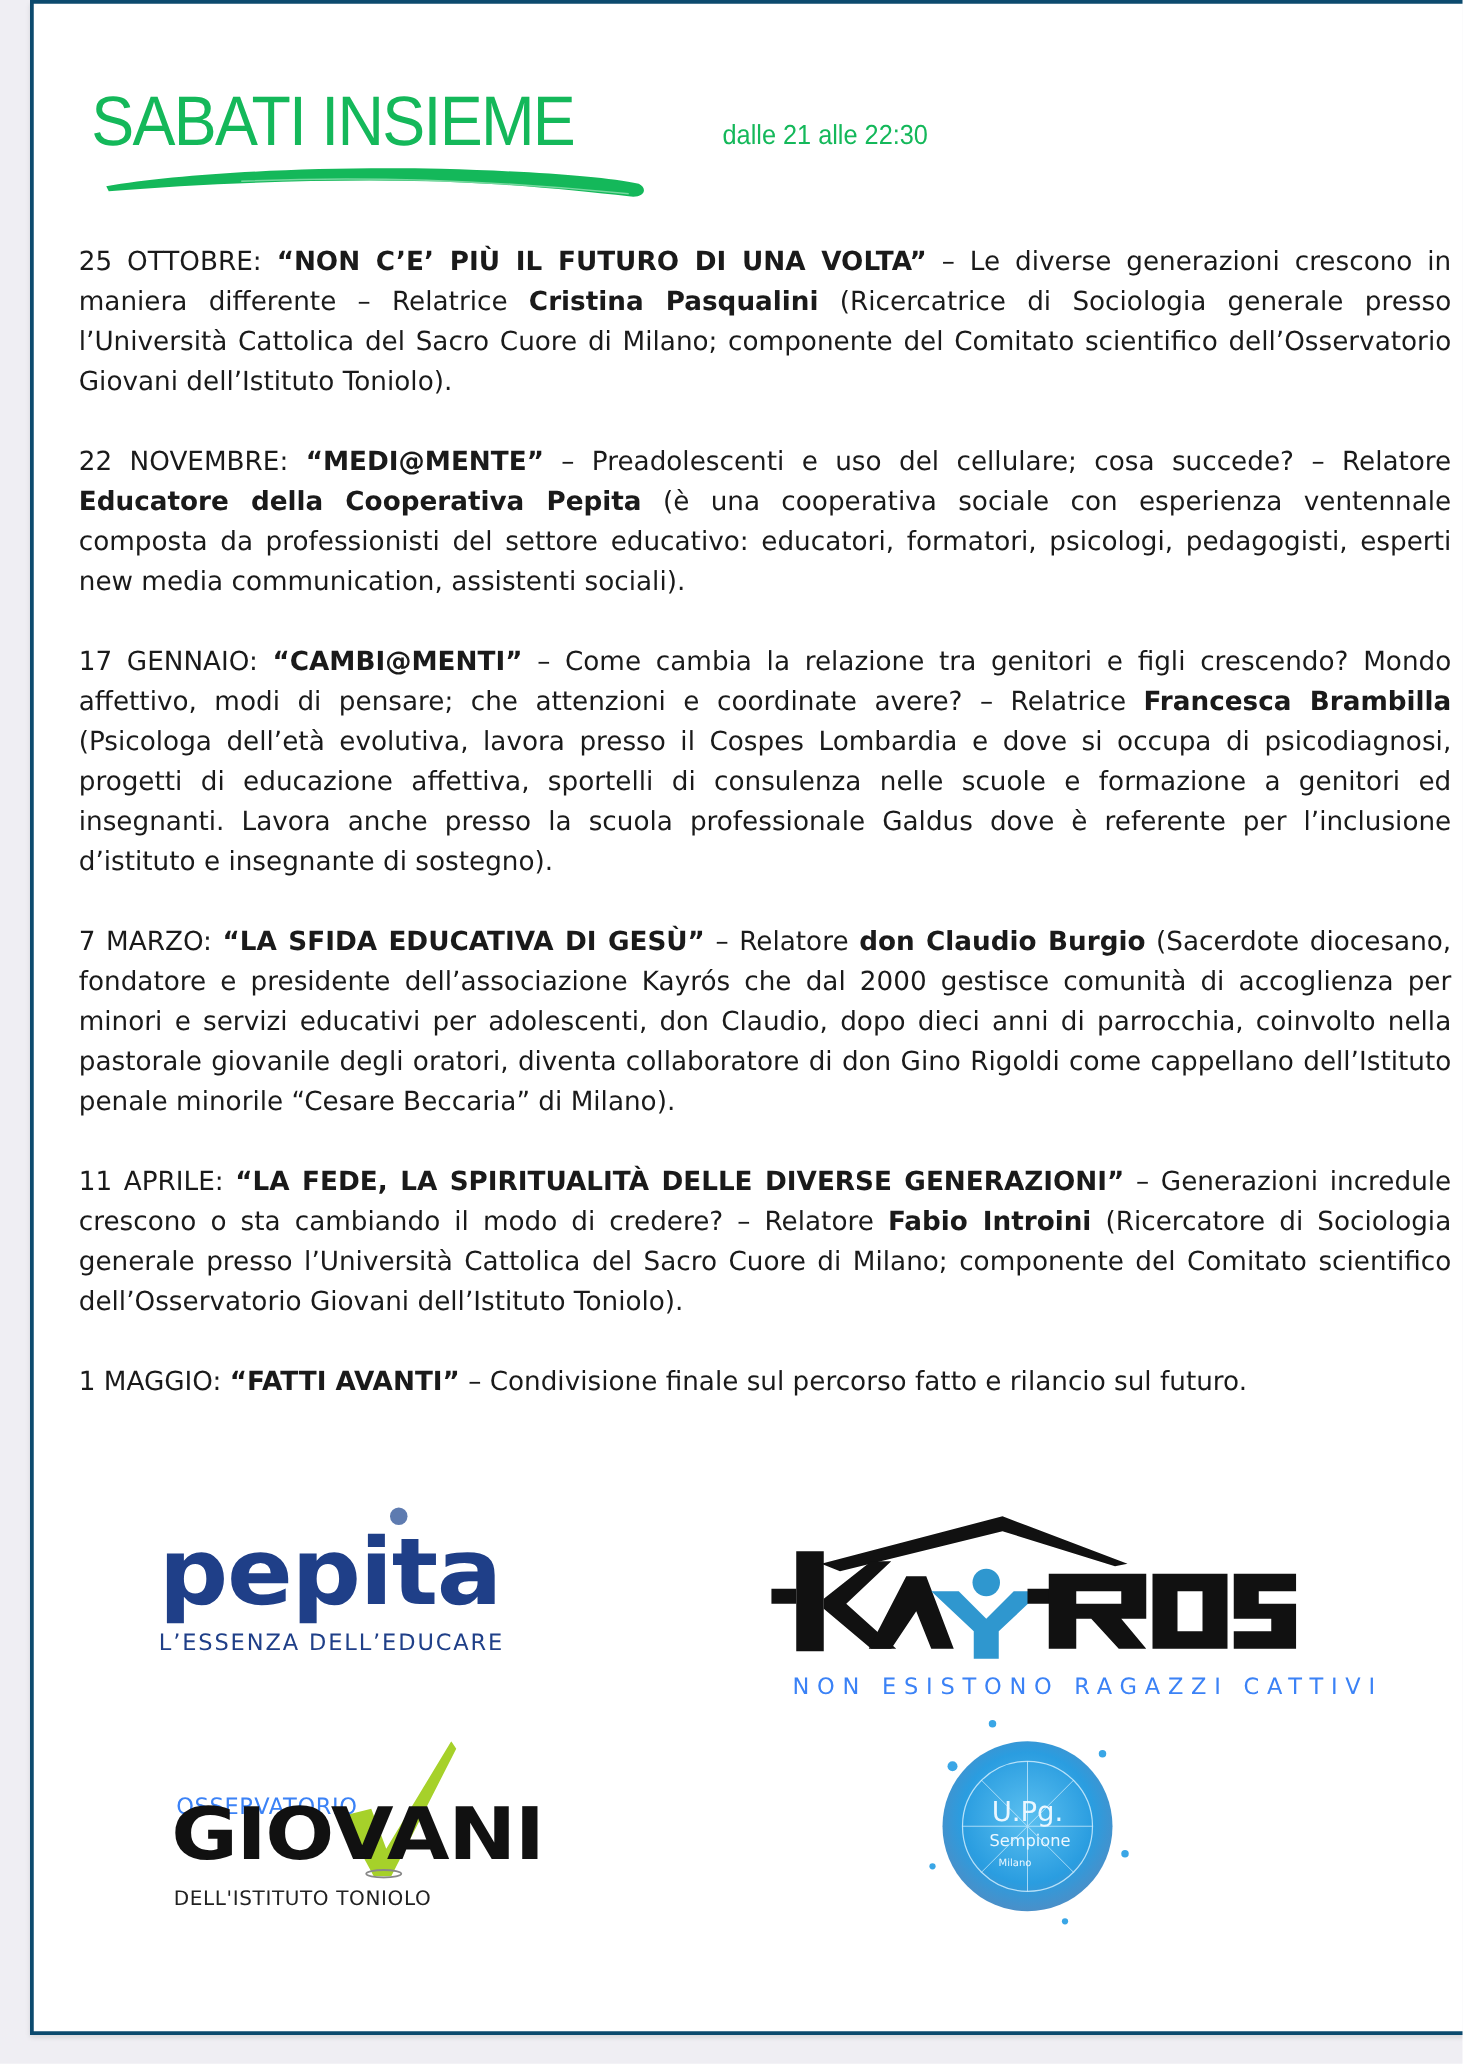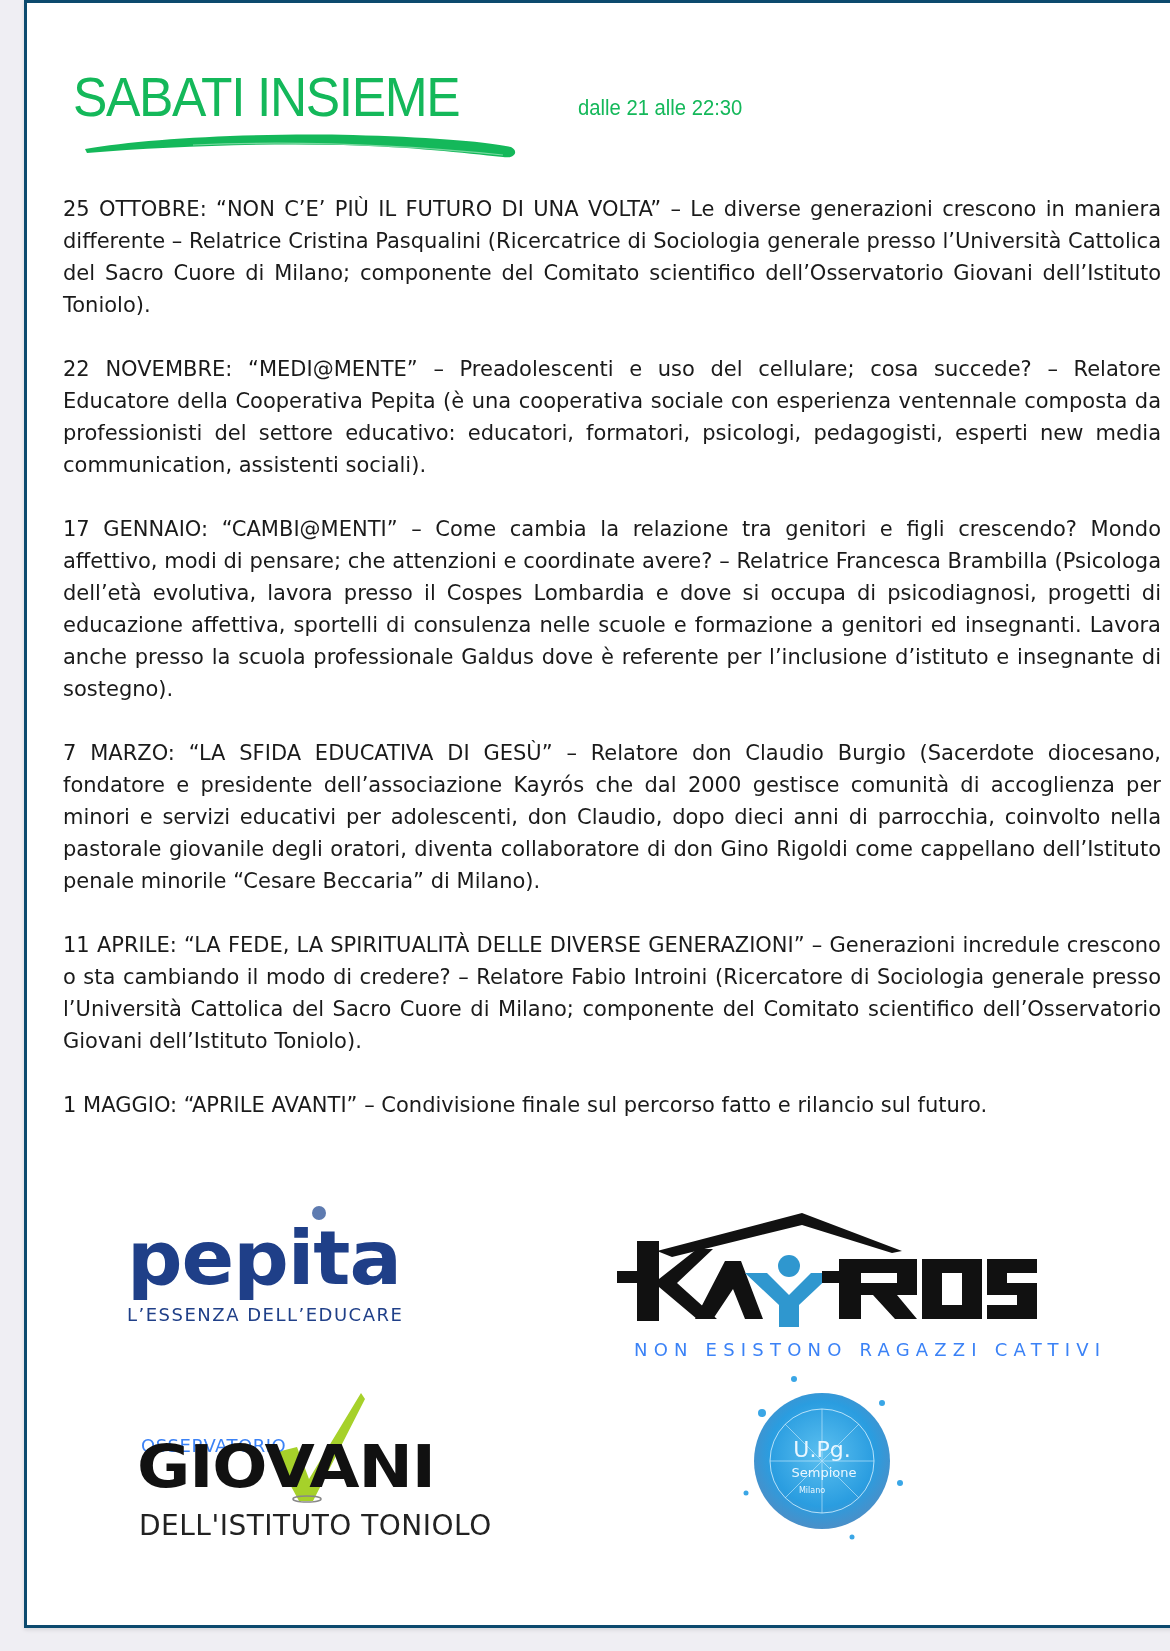--- a/index.html
+++ b/index.html
@@ -31,21 +31,21 @@
       transform: scaleX(0.92); transform-origin: left top;
     }
     .brush { position: absolute; left: 56px; top: 128px; }
     .events {
       position: absolute; left: 36px; top: 190px; width: 1098px;
       font-family: "DejaVu Sans", sans-serif;
       font-size: 21px; line-height: 32px; color: #1a1a1a;
     }
     .event { margin: 0 0 32px 0; text-align: justify; }
     .event .date { text-underline-offset: 3px; }
-    .event .title-t, .event .speaker { font-weight: normal; }
+    .event .title-t, .event .speaker { font-weight: bold; }
     .pepita { position: absolute; left: 100px; top: 1215px; }
     .pepita-word {
       font-family: "DejaVu Sans", sans-serif; font-weight: bold;
       font-size: 74px; color: #1f3f88; letter-spacing: -1px; line-height: 80px;
       transform: scaleX(1.05); transform-origin: left top;
     }
     .pepita-dot { position: absolute; left: 185px; top: -12px; width: 14px; height: 14px; border-radius: 50%; background: #5e7bb0; }
     .pepita-tag {
       font-family: "DejaVu Sans", sans-serif; font-weight: normal;
       font-size: 18px; color: #1f3f88; letter-spacing: 1.5px; margin-top: 6px; white-space: nowrap;
@@ -63,21 +63,21 @@
       letter-spacing: 0.5px; white-space: nowrap; margin-top: 20px;
     }
     .osserv-main {
       position: absolute; left: 0; top: 44px;
       font-family: "DejaVu Sans", sans-serif; font-weight: bold; font-size: 58px;
       color: #111; letter-spacing: -1px; white-space: nowrap; line-height: 60px;
       transform: scaleX(1.12); transform-origin: left top;
     }
     .osserv-bottom {
       position: absolute; left: 2px; top: 116px;
-      font-family: "DejaVu Sans", sans-serif; font-size: 28px; color: #222;
+      font-family: "DejaVu Sans", sans-serif; font-size: 16px; color: #222;
       white-space: nowrap; letter-spacing: 0.5px; text-align: center;
     }
     .osserv-check { position: absolute; left: 132px; top: 0; }
     .upg { position: absolute; left: 705px; top: 1370px; }
   </style>
 </head>
 <body>
 
 <div class="page">
 
@@ -89,21 +89,21 @@
     <path d="M2 18 C 60 8, 160 2, 270 4 C 340 6, 400 10, 428 16 C 436 20, 432 28, 420 26 C 380 22, 330 16, 260 14 C 170 12, 80 16, 4 22 Z" fill="#14b85a"></path>
     <path d="M110 14 C 200 10, 300 12, 420 24" stroke="#8fe0b0" stroke-width="1.2" fill="none" opacity="0.8"></path>
   </svg>
 
   <div class="events">
     <p class="event"><span class="date">25 OTTOBRE</span>: <span class="title-t">“NON C’E’ PIÙ IL FUTURO DI UNA VOLTA”</span><span> – Le diverse generazioni crescono in maniera differente – Relatrice </span><span class="speaker">Cristina Pasqualini</span><span> (Ricercatrice di Sociologia generale presso l’Università Cattolica del Sacro Cuore di Milano; componente del Comitato scientifico dell’Osservatorio Giovani dell’Istituto Toniolo).</span></p>
     <p class="event"><span class="date">22 NOVEMBRE</span>: <span class="title-t">“MEDI@MENTE”</span><span> – Preadolescenti e uso del cellulare; cosa succede? – Relatore </span><span class="speaker">Educatore della Cooperativa Pepita</span><span> (è una cooperativa sociale con esperienza ventennale composta da professionisti del settore educativo: educatori, formatori, psicologi, pedagogisti, esperti new media communication, assistenti sociali).</span></p>
     <p class="event"><span class="date">17 GENNAIO</span>: <span class="title-t">“CAMBI@MENTI”</span><span> – Come cambia la relazione tra genitori e figli crescendo? Mondo affettivo, modi di pensare; che attenzioni e coordinate avere? – Relatrice </span><span class="speaker">Francesca Brambilla</span><span> (Psicologa dell’età evolutiva, lavora presso il Cospes Lombardia e dove si occupa di psicodiagnosi, progetti di educazione affettiva, sportelli di consulenza nelle scuole e formazione a genitori ed insegnanti. Lavora anche presso la scuola professionale Galdus dove è referente per l’inclusione d’istituto e insegnante di sostegno).</span></p>
     <p class="event"><span class="date">7 MARZO</span>: <span class="title-t">“LA SFIDA EDUCATIVA DI GESÙ”</span><span> – Relatore </span><span class="speaker">don Claudio Burgio</span><span> (Sacerdote diocesano, fondatore e presidente dell’associazione Kayrós che dal 2000 gestisce comunità di accoglienza per minori e servizi educativi per adolescenti, don Claudio, dopo dieci anni di parrocchia, coinvolto nella pastorale giovanile degli oratori, diventa collaboratore di don Gino Rigoldi come cappellano dell’Istituto penale minorile “Cesare Beccaria” di Milano).</span></p>
     <p class="event"><span class="date">11 APRILE</span>: <span class="title-t">“LA FEDE, LA SPIRITUALITÀ DELLE DIVERSE GENERAZIONI”</span><span> – Generazioni incredule crescono o sta cambiando il modo di credere? – Relatore </span><span class="speaker">Fabio Introini</span><span> (Ricercatore di Sociologia generale presso l’Università Cattolica del Sacro Cuore di Milano; componente del Comitato scientifico dell’Osservatorio Giovani dell’Istituto Toniolo).</span></p>
-    <p class="event"><span class="date">1 MAGGIO</span>: <span class="title-t">“APRILE AVANTI”</span><span> – Condivisione finale sul percorso fatto e rilancio sul futuro.</span></p>
+    <p class="event"><span class="date">1 MAGGIO</span>: <span class="title-t">“FATTI AVANTI”</span><span> – Condivisione finale sul percorso fatto e rilancio sul futuro.</span></p>
   </div>
 
   <div class="pepita">
     <div class="pepita-dot"></div>
     <div class="pepita-word">pepita</div>
     <div class="pepita-tag">L’ESSENZA DELL’EDUCARE</div>
   </div>
 
   <div class="kayros">
     <svg width="420" height="120" viewBox="0 0 420 120">

